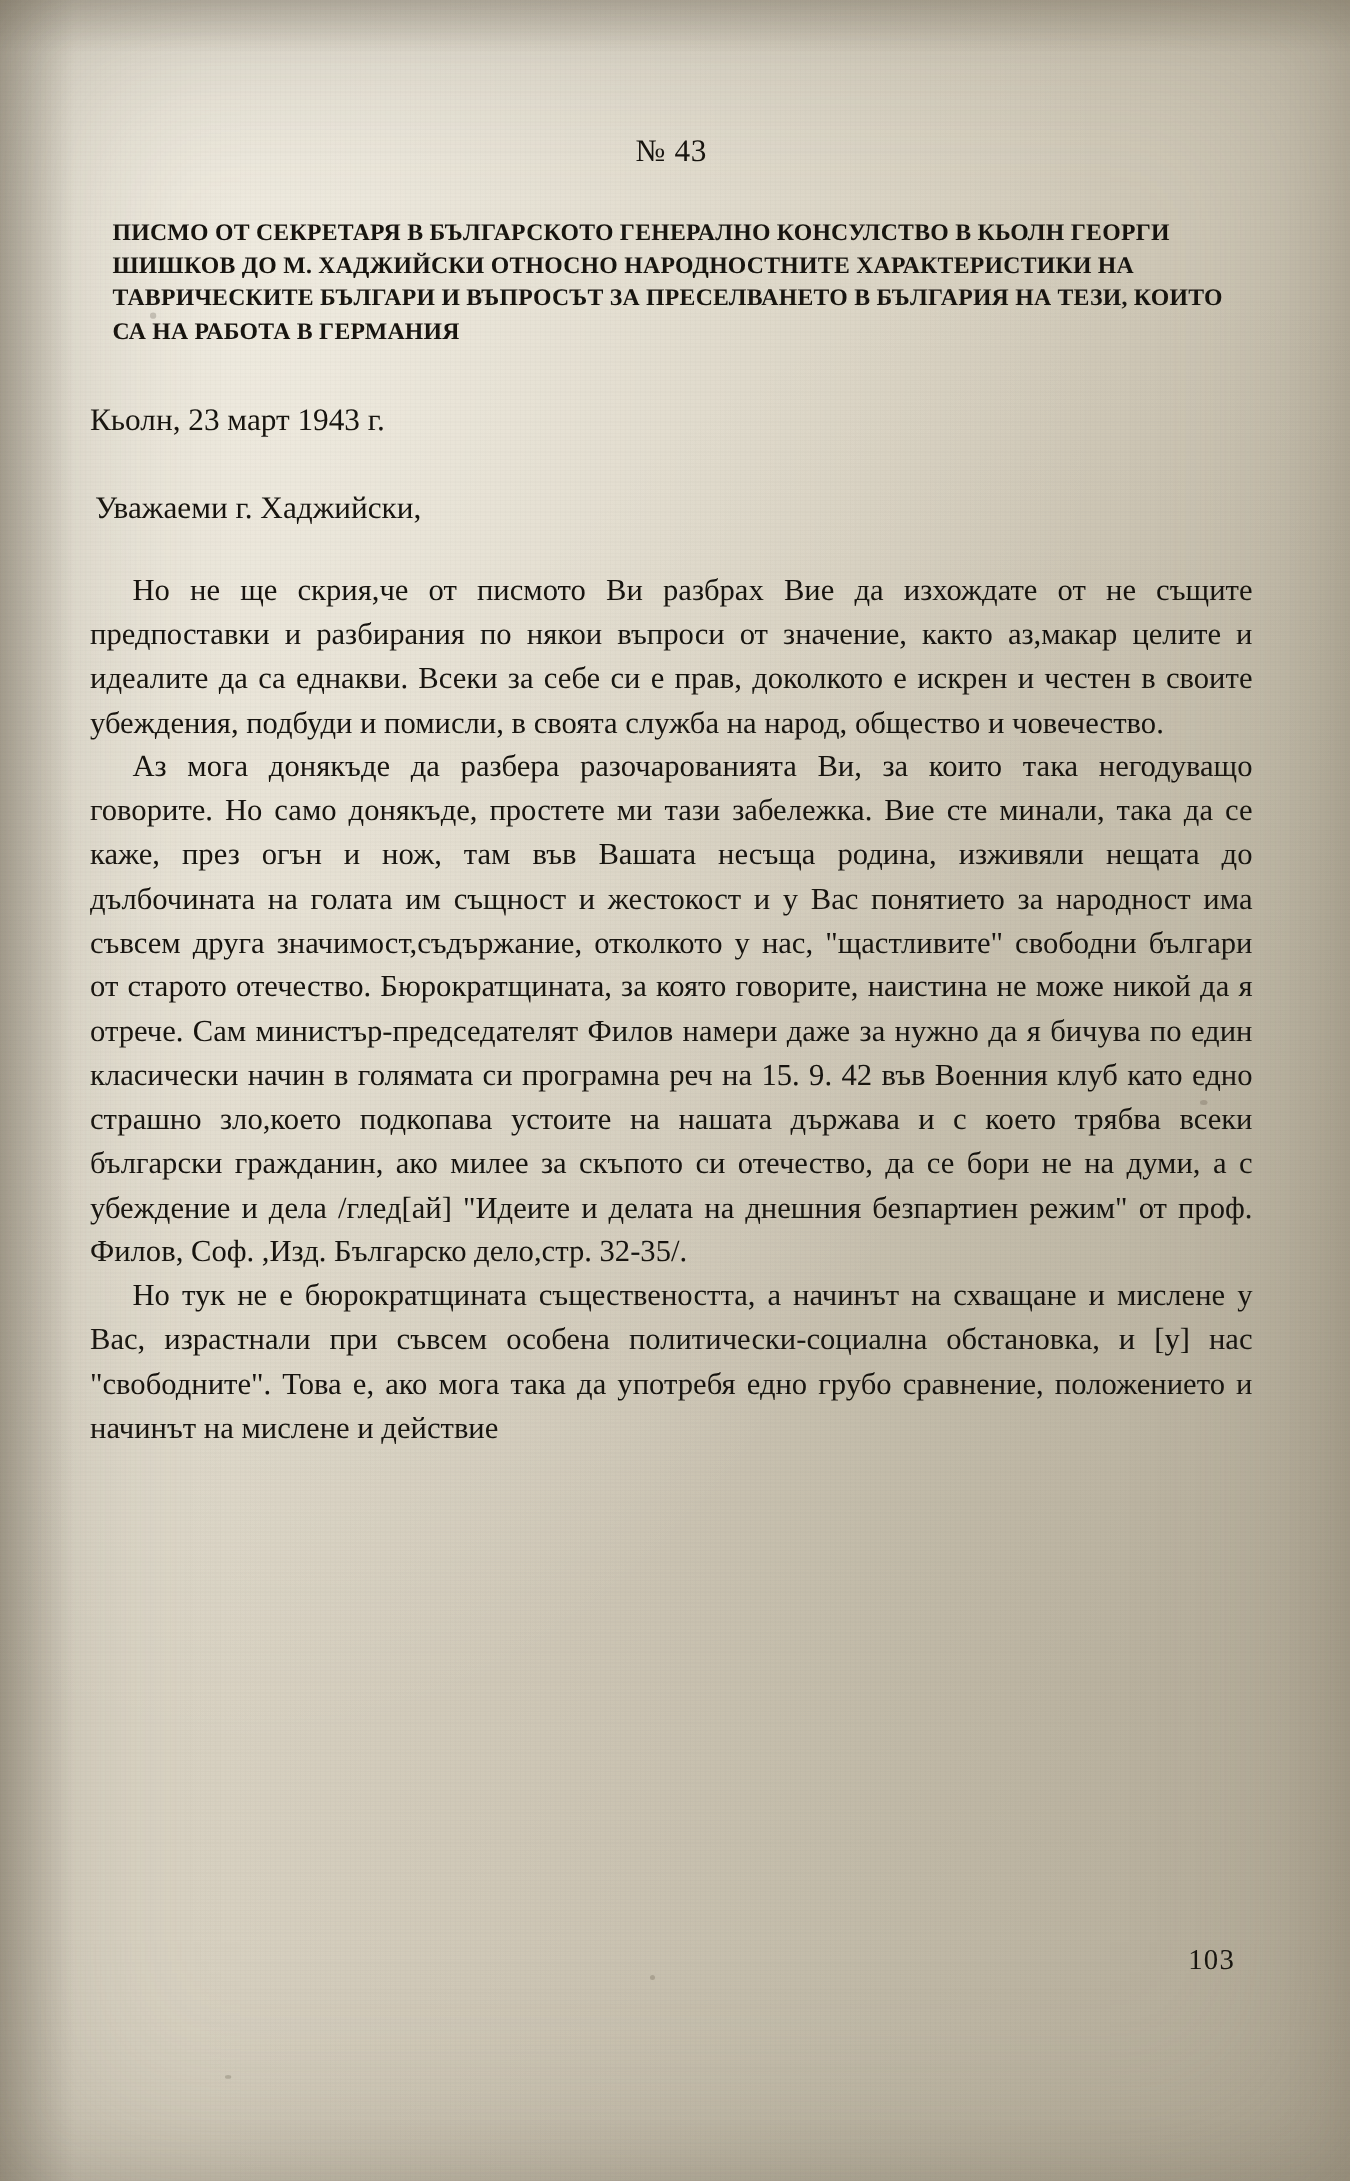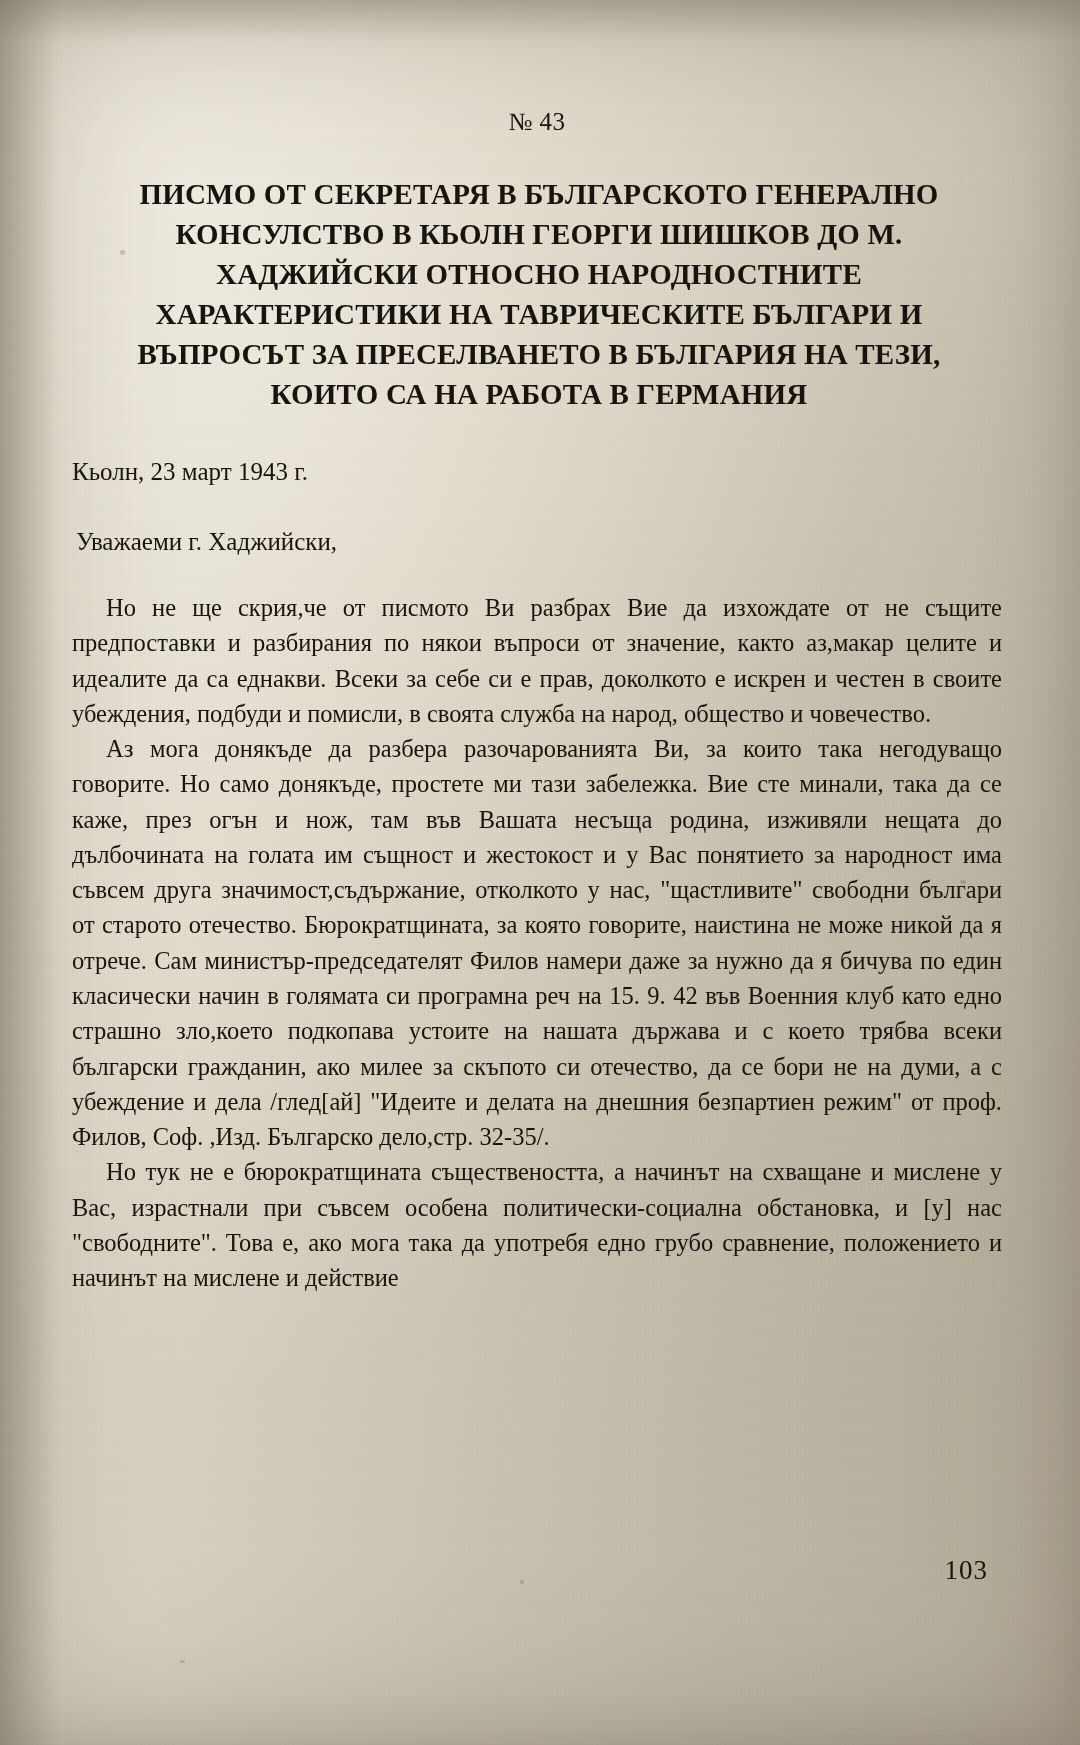--- a/index.html
+++ b/index.html
@@ -46,23 +46,23 @@
     top: 108px;
     width: 930px;
   }
   .doc-number {
     text-align: center;
     font-size: 25px;
     letter-spacing: 0.5px;
     margin-bottom: 38px;
   }
   .doc-title {
-    text-align: center;
+    text-align: left;
     font-weight: bold;
-    font-size: 29px;
+    font-size: 19px;
     line-height: 1.38;
     letter-spacing: 0.2px;
     padding: 0 14px 0 18px;
   }
   .dateline {
     text-align: left;
     font-size: 25px;
     margin-top: 44px;
     padding-right: 10px;
   }
@@ -81,21 +81,21 @@
   .body-text p {
     margin: 0;
   }
   .body-text p.indent {
     text-indent: 34px;
   }
   .page-number {
     position: absolute;
     right: 92px;
     top: 1555px;
-    font-size: 27px;
+    font-size: 23px;
     letter-spacing: 1px;
   }
   .edge-shadow-left {
     position: absolute;
     left: 0; top: 0; bottom: 0;
     width: 60px;
     background: linear-gradient(90deg, rgba(90,80,62,0.30), rgba(90,80,62,0));
     pointer-events: none;
   }
   .edge-shadow-top {

